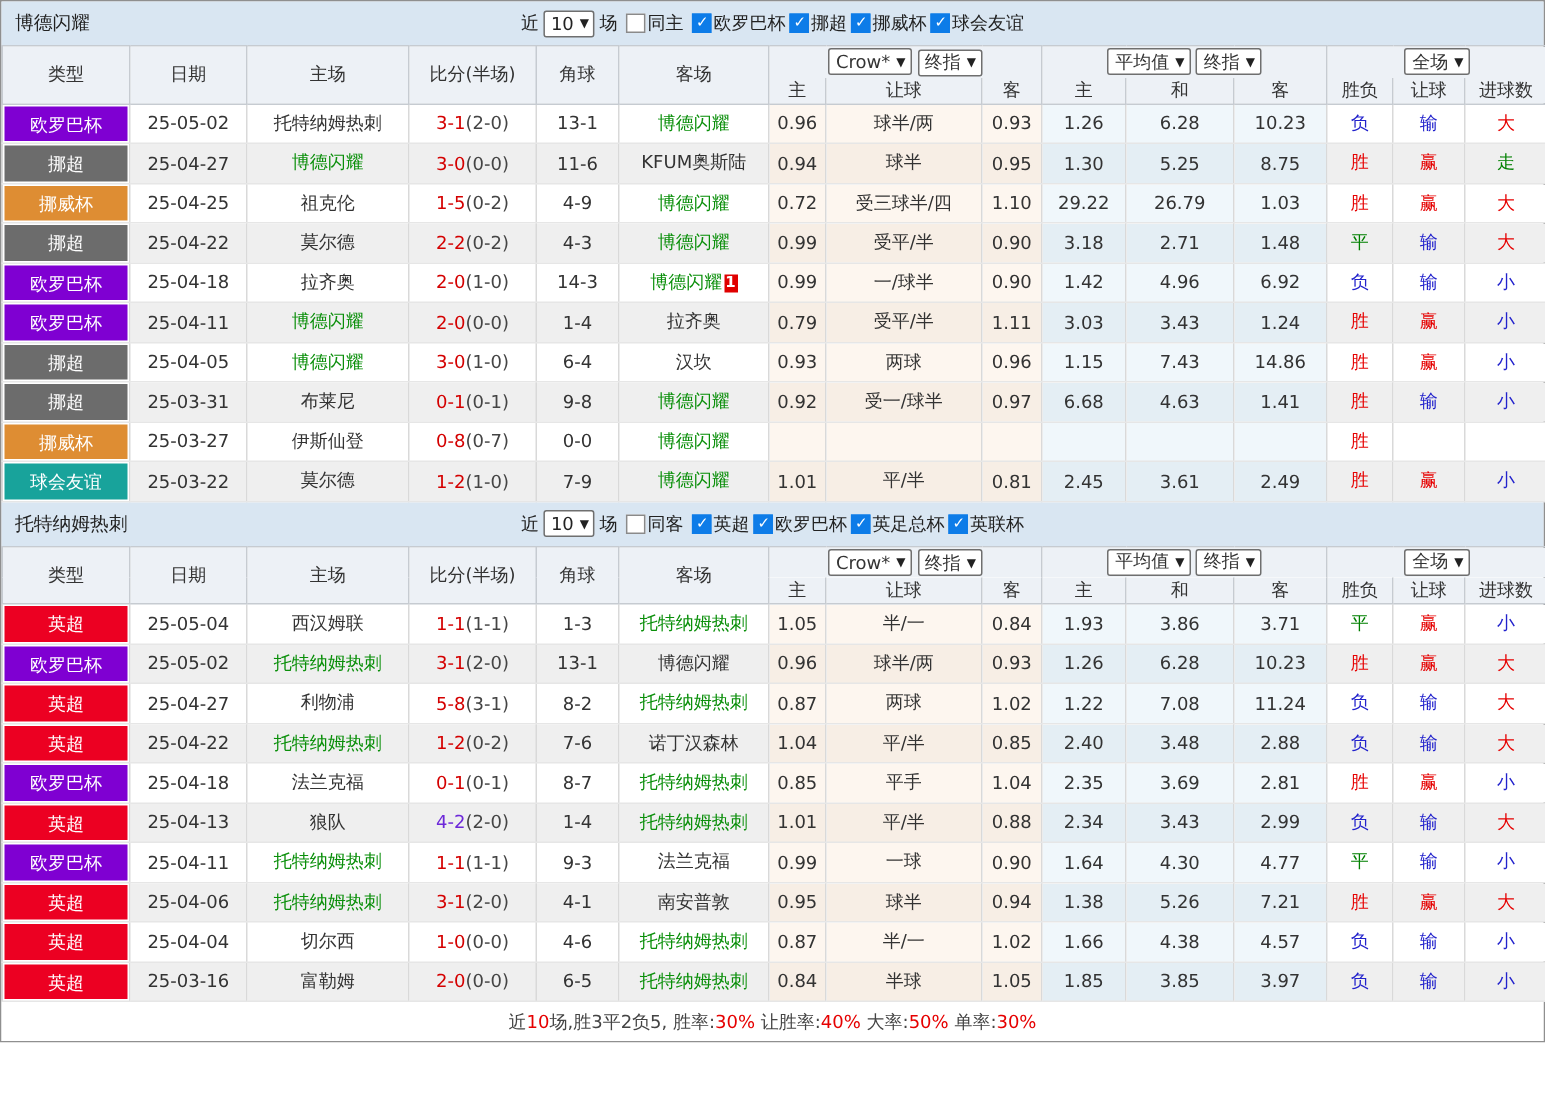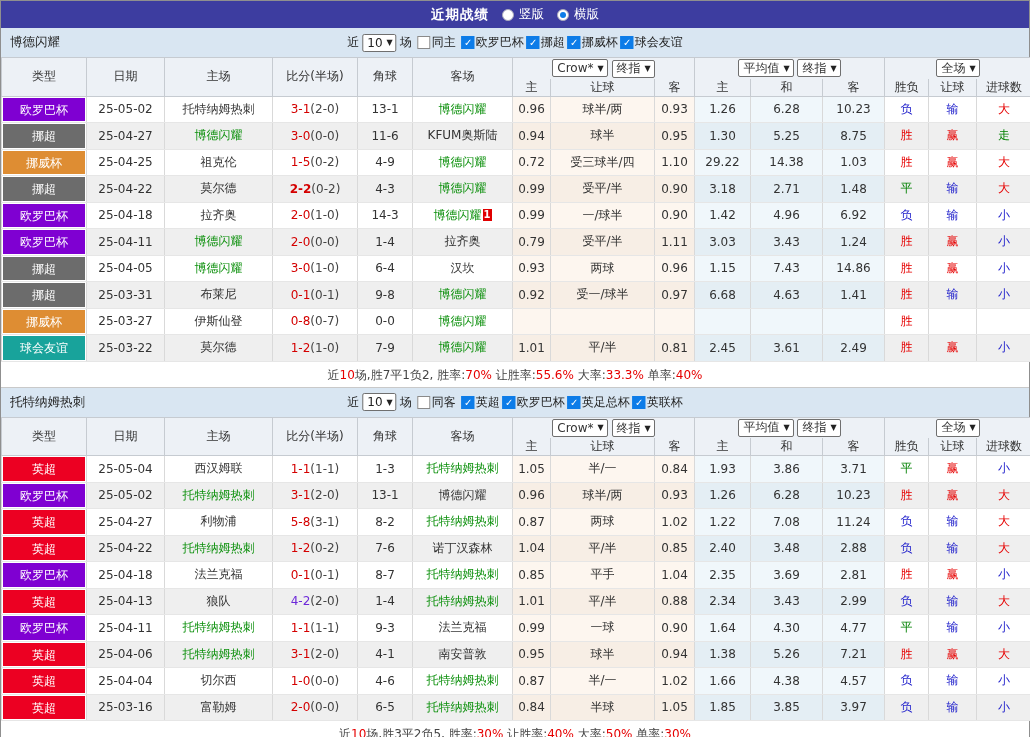--- a/index.html
+++ b/index.html
@@ -46,31 +46,20 @@
   .card { display:inline-block; background:#e00000; color:#fff; font-size:10px; line-height:12px; min-width:9px; padding:0 1px; margin-left:1px; font-weight:bold; vertical-align:1px; }
 
   .summary { height:26px; line-height:26px; text-align:center; color:#444; border-bottom:1px solid #c9c9c9; background:#fff; }
   .section:last-child .summary { border-bottom:none; }
 </style>
 </head>
 <body>
 
 <div class="page">
 
-  <div class="topbar">
-    <span class="topbar-title">近期战绩</span>
-    <span class="radio-opt">
-      <span class="radio"></span>
-      <span class="radio-label">竖版</span>
-    </span>
-    <span class="radio-opt">
-      <span class="radio checked"></span>
-      <span class="radio-label">横版</span>
-    </span>
-  </div>
 
   <div id="sections">
   <section class="section">
     <div class="section-bar">
       <span class="team-name">博德闪耀</span>
       <span class="filter">
         <span>近</span>
         <span class="select">
               <span>10</span>
               <span class="arr">▼</span>
@@ -206,33 +195,33 @@
               </td>
               <td class="">25-04-25</td>
               <td class=""><span>祖克伦</span></td>
               <td class=""><span style="color: rgb(212, 0, 0);">1-5</span><span class="ht">(0-2)</span></td>
               <td class="">4-9</td>
               <td class=""><span style="color: rgb(10, 143, 10);">博德闪耀</span></td>
               <td class="cream">0.72</td>
               <td class="cream">受三球半/四</td>
               <td class="cream">1.10</td>
               <td class="blu">29.22</td>
-              <td class="blu">14.38</td>
+              <td class="blu">26.79</td>
               <td class="blu">1.03</td>
               <td class="" style="color: rgb(230, 0, 0);">胜</td>
               <td class="" style="color: rgb(230, 0, 0);">赢</td>
               <td class="" style="color: rgb(230, 0, 0);">大</td>
             </tr>
             <tr class="alt">
               <td class="type">
                 <div class="badge" style="background: rgb(108, 108, 108);">挪超</div>
               </td>
               <td class="">25-04-22</td>
               <td class=""><span>莫尔德</span></td>
-              <td class=""><span style="color: rgb(212, 0, 0); font-weight: bold;">2-2</span><span class="ht">(0-2)</span></td>
+              <td class=""><span style="color: rgb(212, 0, 0);">2-2</span><span class="ht">(0-2)</span></td>
               <td class="">4-3</td>
               <td class=""><span style="color: rgb(10, 143, 10);">博德闪耀</span></td>
               <td class="cream">0.99</td>
               <td class="cream">受平/半</td>
               <td class="cream">0.90</td>
               <td class="blu">3.18</td>
               <td class="blu">2.71</td>
               <td class="blu">1.48</td>
               <td class="" style="color: rgb(0, 128, 0);">平</td>
               <td class="" style="color: rgb(34, 34, 204);">输</td>
@@ -348,21 +337,20 @@
               <td class="blu">2.45</td>
               <td class="blu">3.61</td>
               <td class="blu">2.49</td>
               <td class="" style="color: rgb(230, 0, 0);">胜</td>
               <td class="" style="color: rgb(230, 0, 0);">赢</td>
               <td class="" style="color: rgb(34, 34, 204);">小</td>
             </tr>
           </tbody>
     </table>
 
-    <div class="summary"><span>近</span><span style="color: rgb(230, 0, 0);">10</span><span>场,胜7平1负2, 胜率:</span><span style="color: rgb(230, 0, 0);">70%</span><span> 让胜率:</span><span style="color: rgb(230, 0, 0);">55.6%</span><span> 大率:</span><span style="color: rgb(230, 0, 0);">33.3%</span><span> 单率:</span><span style="color: rgb(230, 0, 0);">40%</span></div>
   </section>
 
   <section class="section">
     <div class="section-bar">
       <span class="team-name">托特纳姆热刺</span>
       <span class="filter">
         <span>近</span>
         <span class="select">
               <span>10</span>
               <span class="arr">▼</span>

